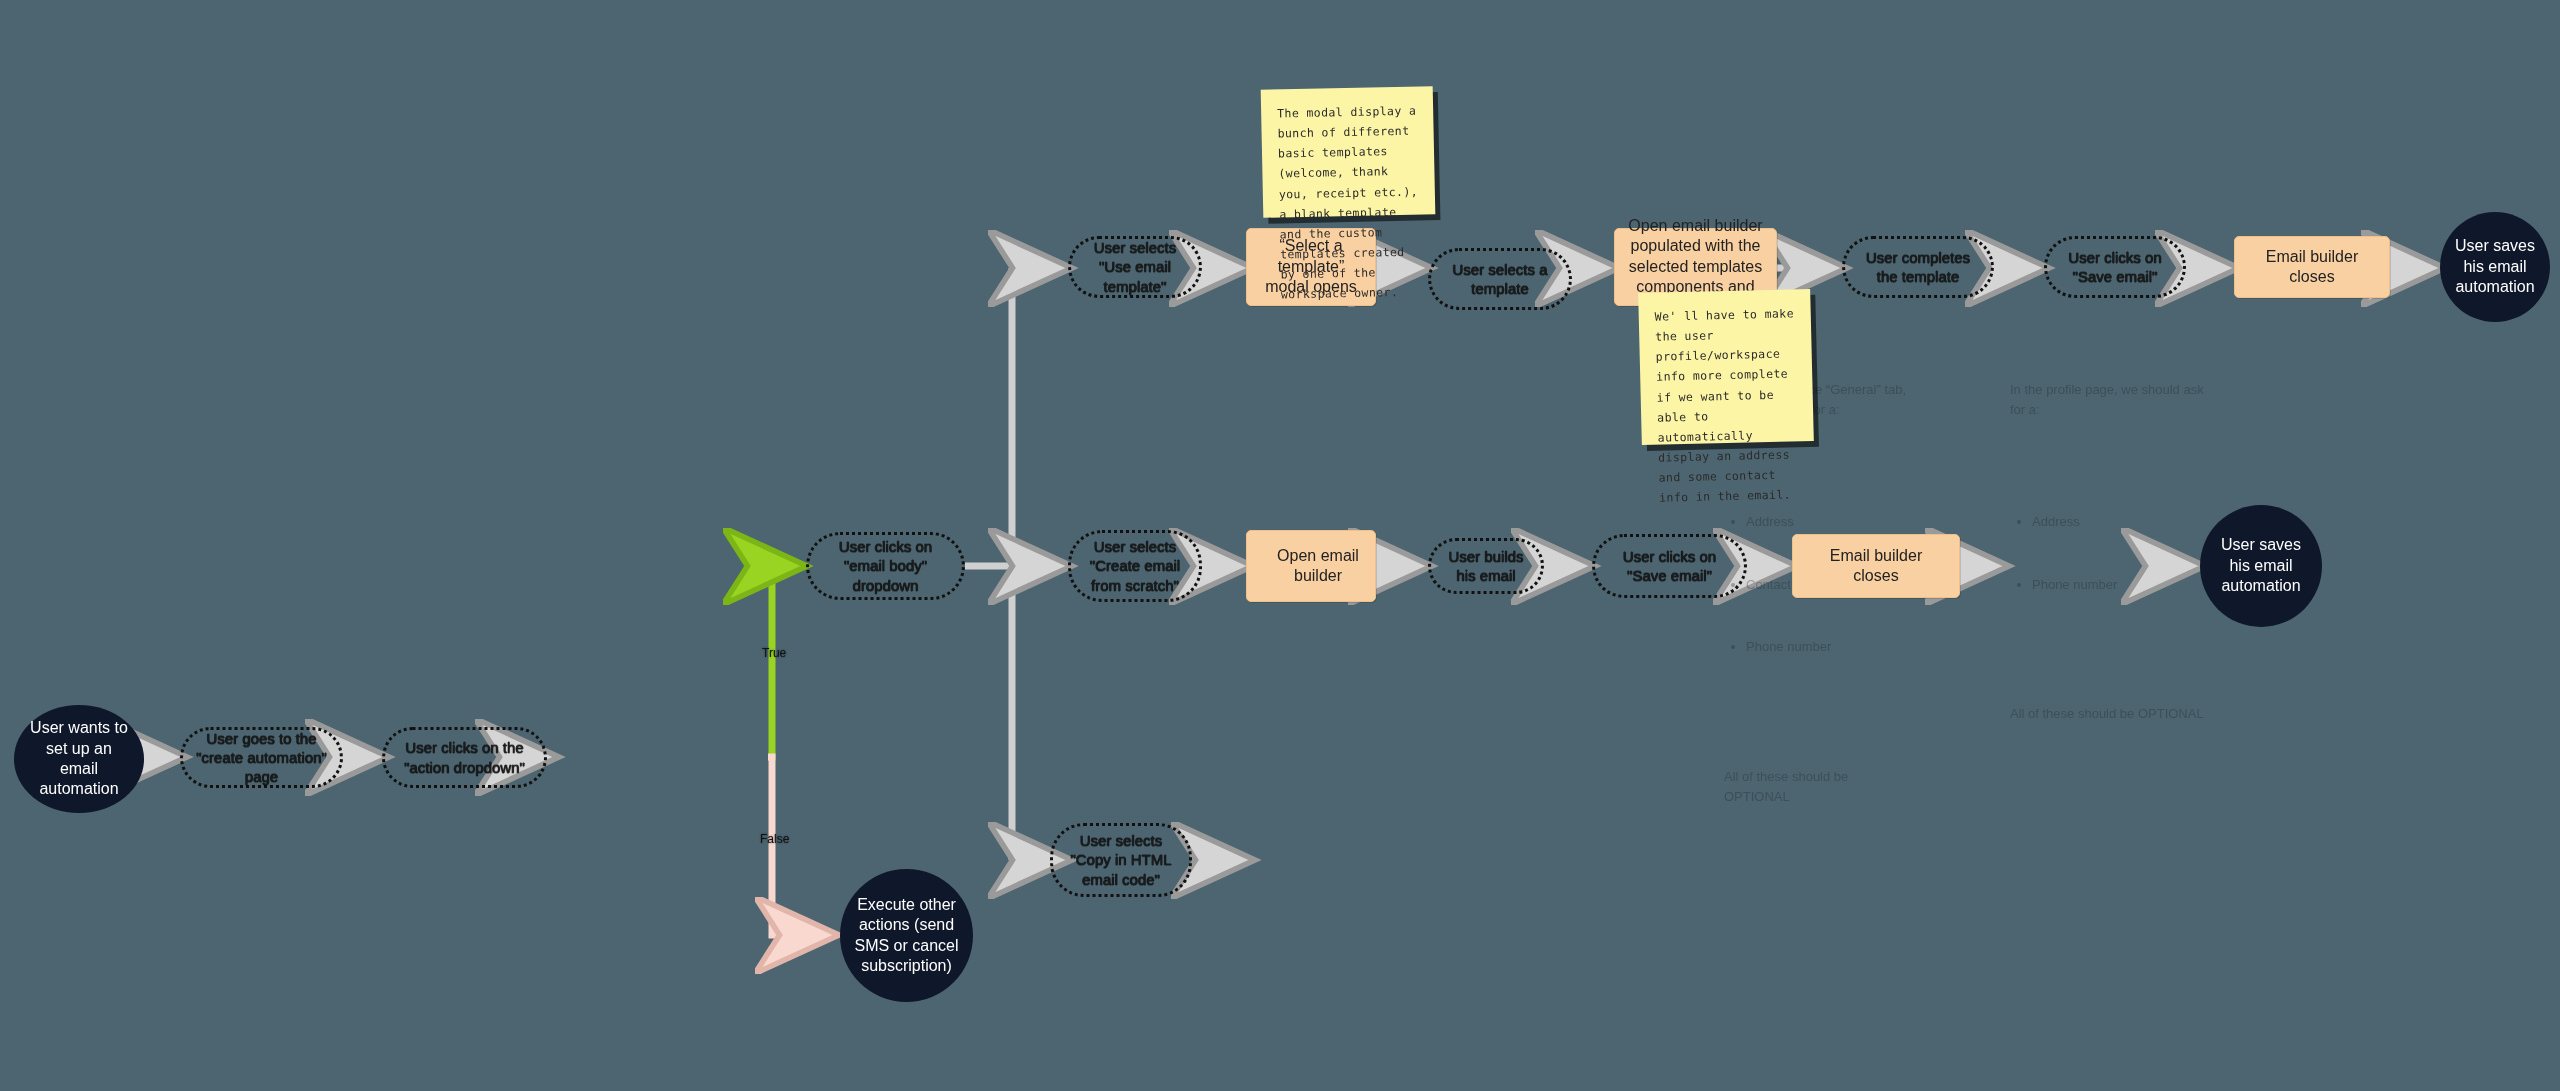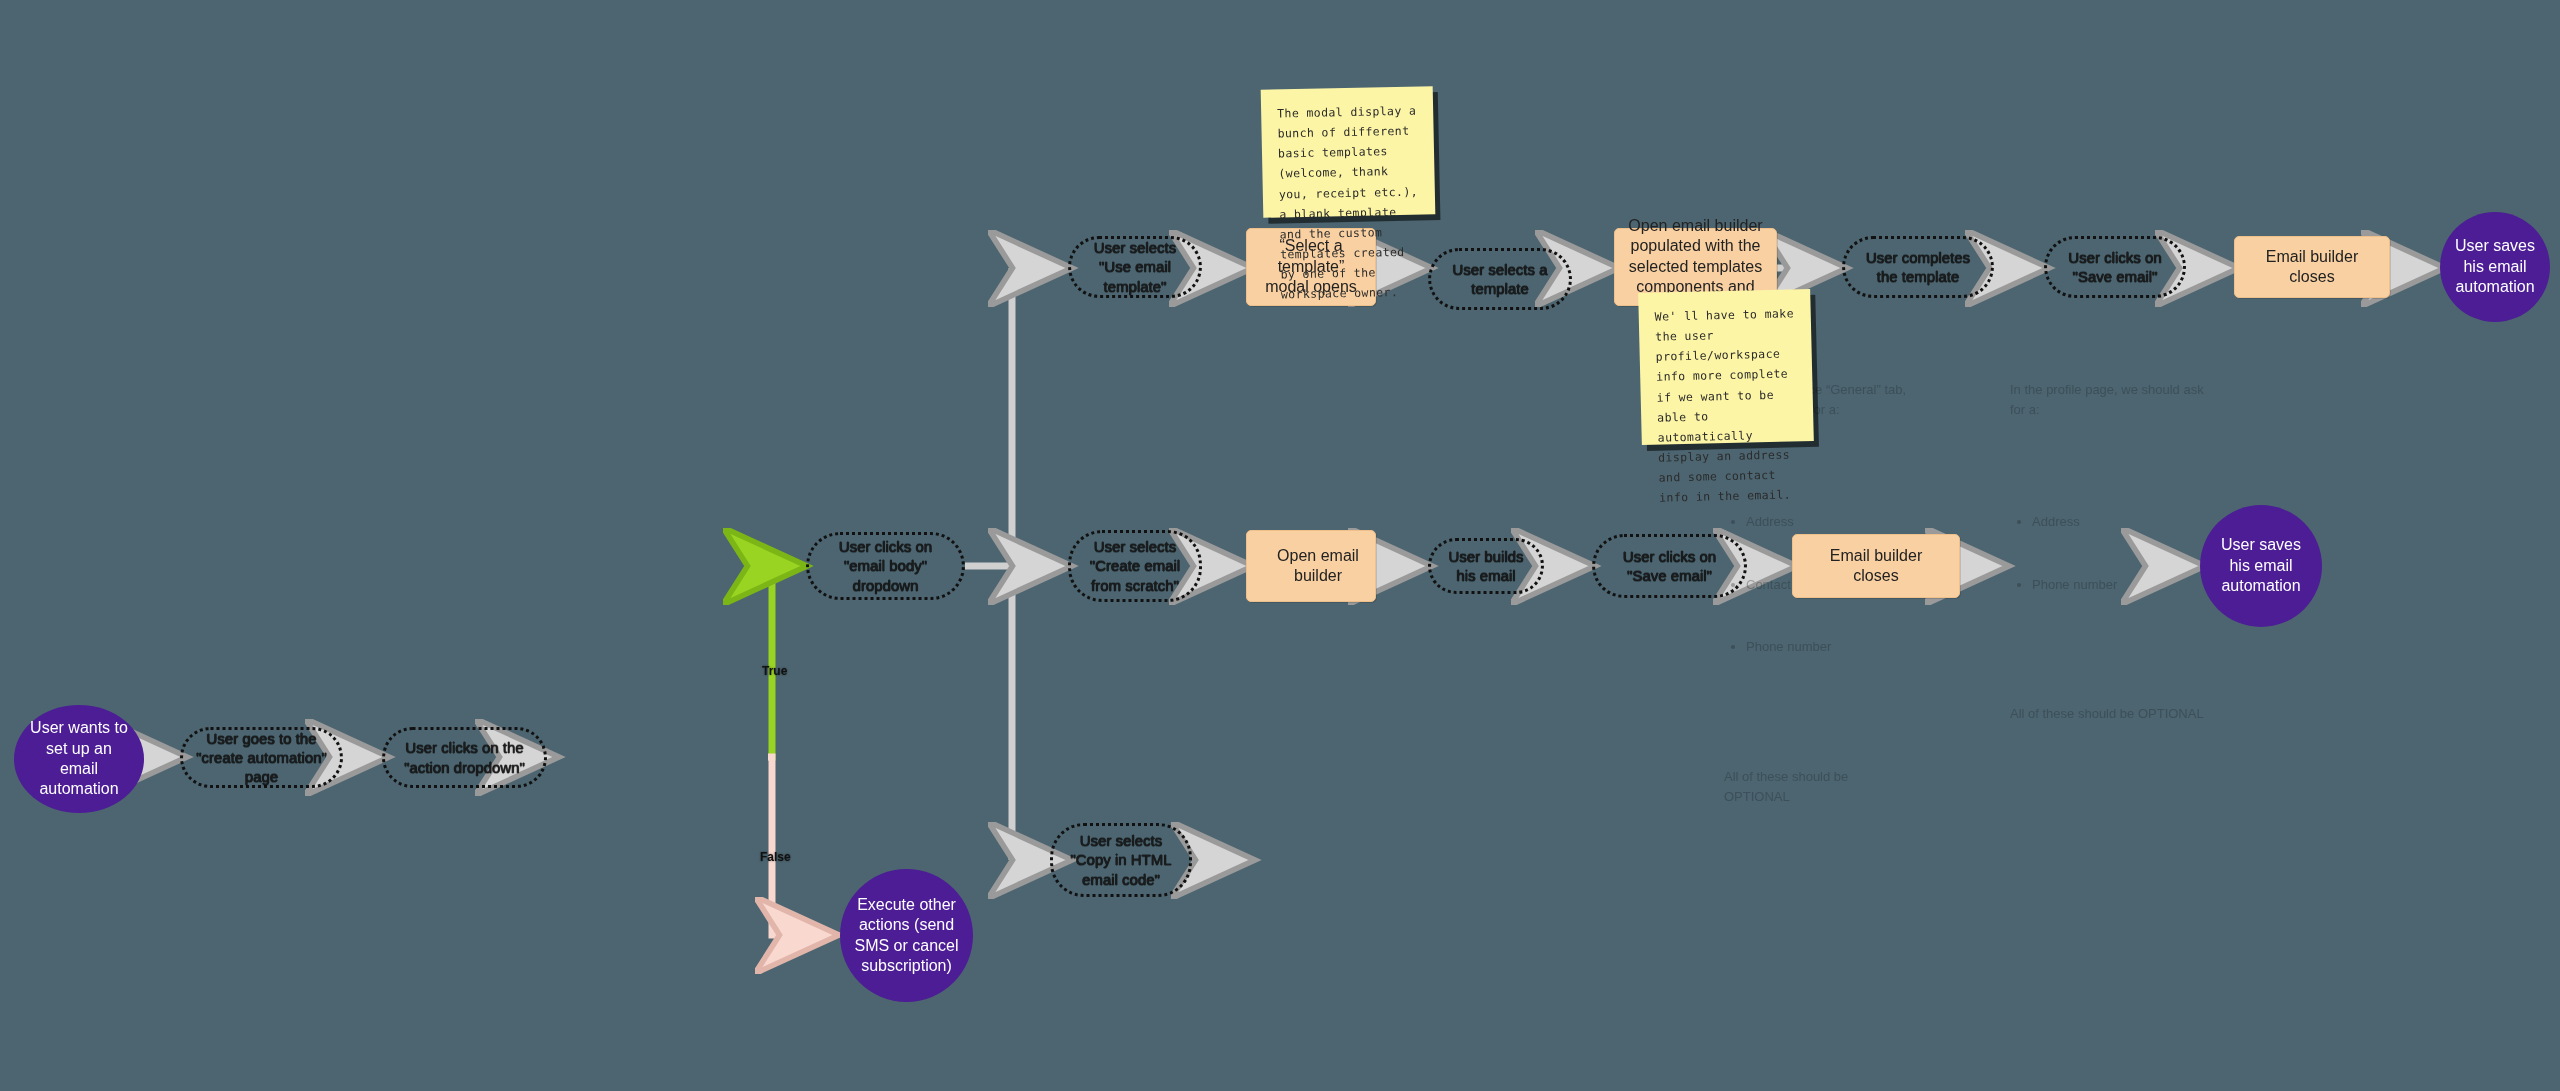--- a/index.html
+++ b/index.html
@@ -40,21 +40,21 @@
     background:#f9d0a1;
     border:1px solid #f0c08a;
     border-radius:5px;
     font-size:16px;
     padding:8px 12px;
     color:#222;
     box-shadow:1px 1px 0 rgba(0,0,0,.12);
   }
   
   .n-orange{
-    background:#4c1d95;
+    background:#0f172a;
     color:#ffffff;
     font-size:16px;
     padding:8px 14px;
     border-radius:50%;
   }
   
   .n-diamond{
     background:transparent;
     font-size:17px;
     color:#333;
@@ -94,24 +94,23 @@
     white-space:pre-wrap;
   }
   .annot ul{margin:10px 0 10px 0;padding-left:22px;}
   .annot li{margin:1px 0;}
   .annot .foot{margin-top:18px;display:block;}
 
   .edge-label{
     position:absolute;
     font-size:12px;
     color:#111;
-    font-weight:700;
+    font-weight:400;
     z-index:5;
     text-shadow:0 0 2px rgba(0,0,0,.5);
-    margin-top:18px;
   }
 </style>
 </head>
 <body>
 
 <div id="canvas">
 
   <svg id="wires" viewBox="0 0 2560 1091">
     <defs>
       <marker id="ah-gray" markerWidth="13" markerHeight="11" refX="11" refY="5.5" orient="auto">

